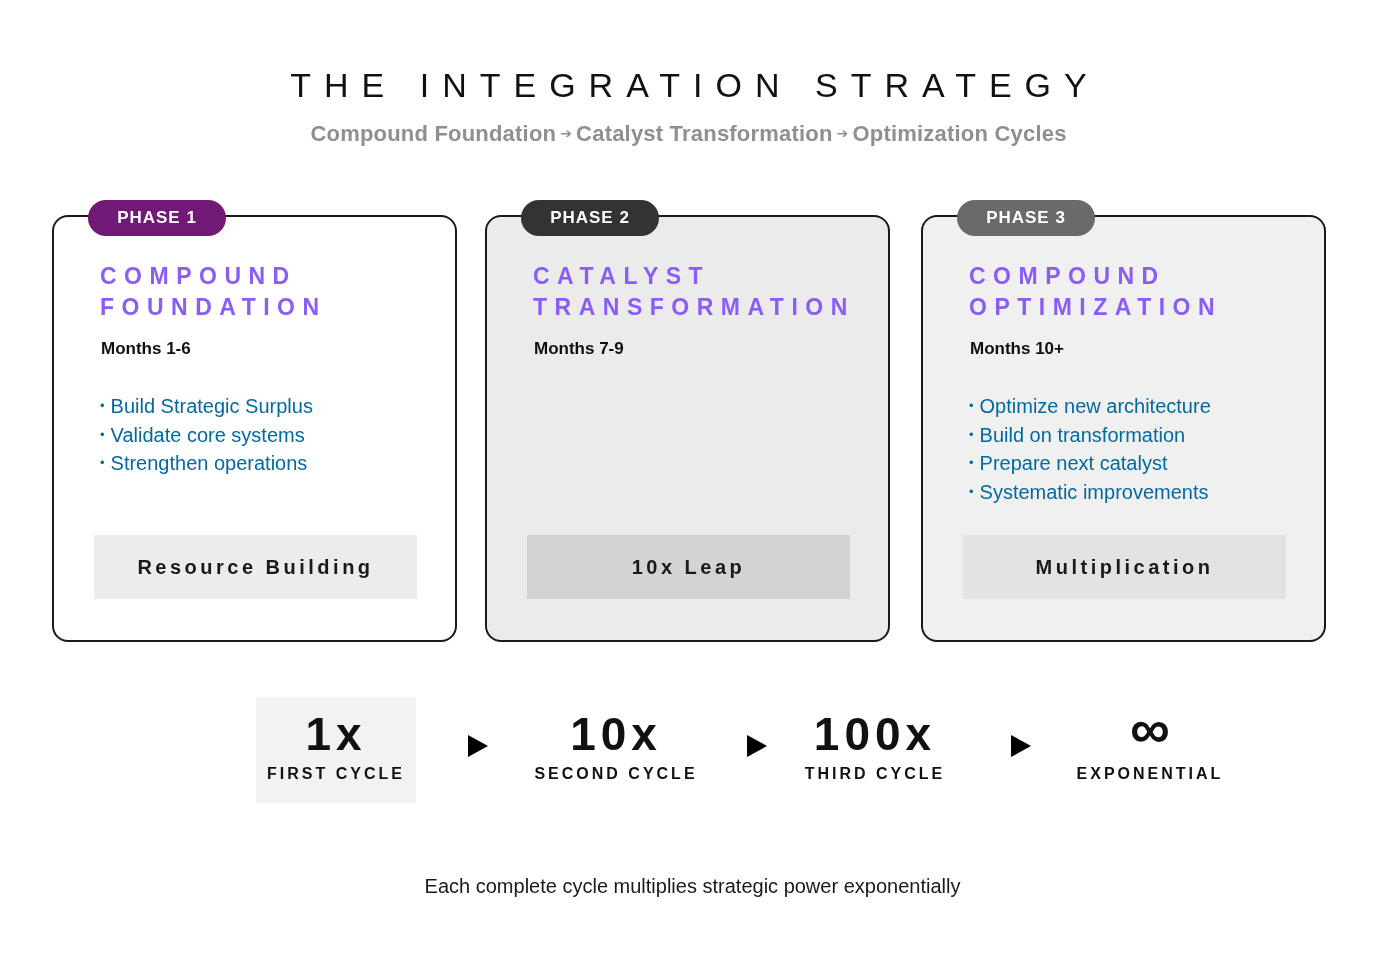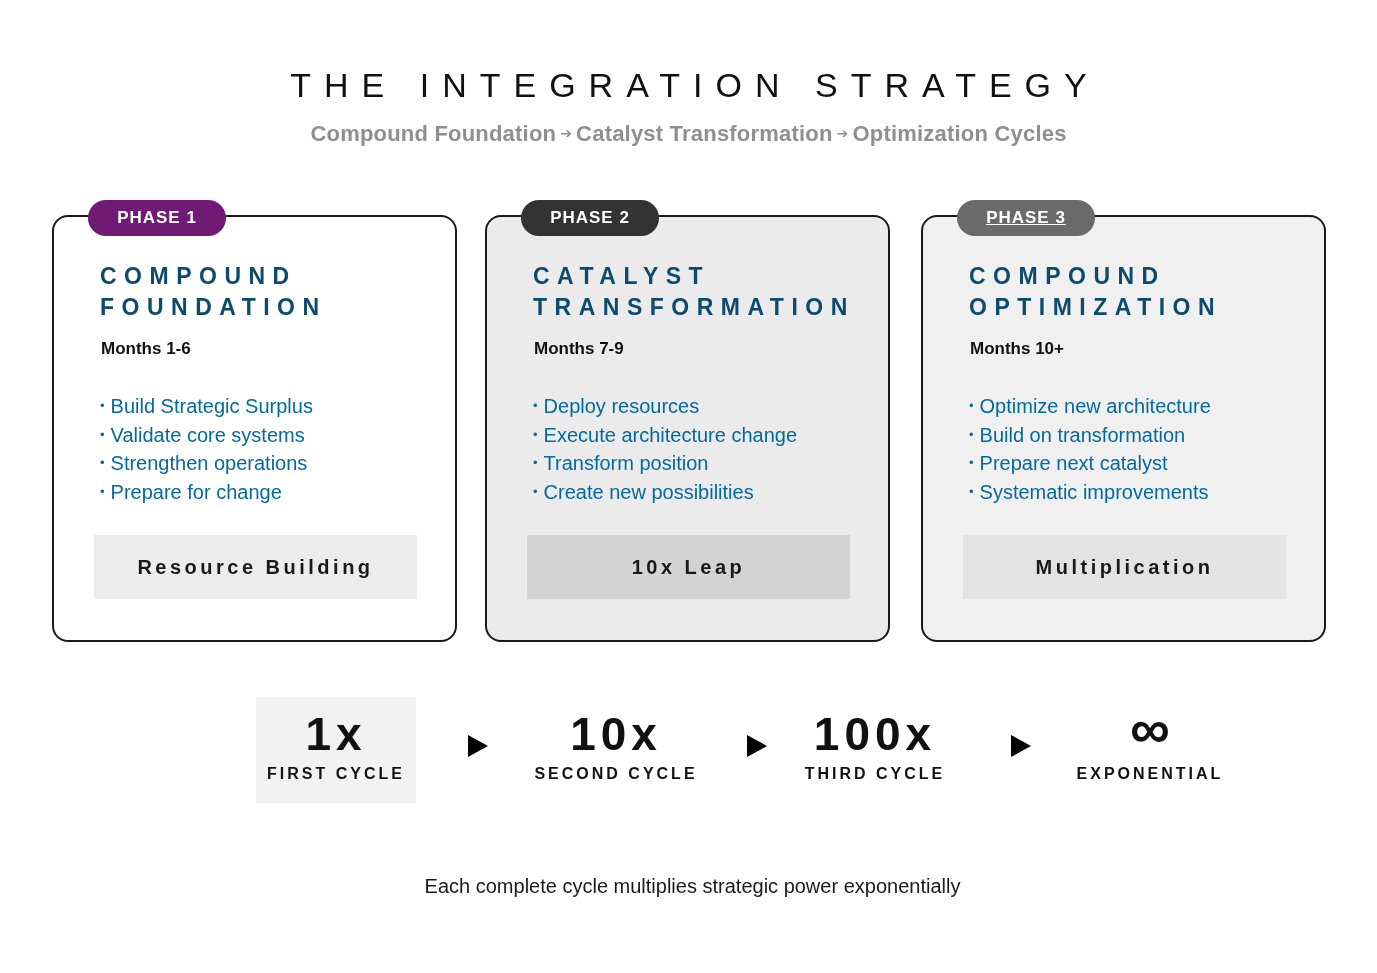--- a/index.html
+++ b/index.html
@@ -25,25 +25,25 @@
     .card.p2 { left: 485px; width: 405px; background: #ebebeb; }
     .card.p3 { left: 921px; width: 405px; background: #f0f0f0; }
 
     .pill {
       position: absolute; top: -17px; left: 34px; height: 36px; width: 138px;
       border-radius: 18px; color: #fff; font-weight: 700; font-size: 17px;
       letter-spacing: 1px; display: flex; align-items: center; justify-content: center;
     }
     .p1 .pill { background: #701a75; }
     .p2 .pill { background: #333333; }
-    .p3 .pill { background: #6a6a6a; text-decoration: underline; }
+    .p3 .pill { background: #6a6a6a; }
 
     .card-title {
       position: absolute; left: 46px; top: 44px; font-size: 23px; font-weight: 700;
-      letter-spacing: 7.5px; line-height: 31px; color: #0c4a6e;
+      letter-spacing: 7.5px; line-height: 31px; color: #8b5cf6;
     }
     .card-title span { display: block; }
     .months {
       position: absolute; left: 47px; top: 122px; font-size: 17px; font-weight: 700; color: #111;
     }
     .bullets {
       position: absolute; left: 46px; top: 175px; list-style: none; font-size: 20px; line-height: 27.5px; color: #0369a1;
     }
     .bullets li::before { content: "\2022"; font-size: 13px; margin-right: 6px; vertical-align: 3px; }
     .banner {
@@ -87,38 +87,31 @@
   <div class="pill">PHASE 1</div>
   <div class="card-title">
     <span>COMPOUND</span>
     <span>FOUNDATION</span>
   </div>
   <div class="months">Months 1-6</div>
   <ul class="bullets">
     <li>Build Strategic Surplus</li>
     <li>Validate core systems</li>
     <li>Strengthen operations</li>
-    <li>Prepare for change</li>
   </ul>
   <div class="banner">Resource Building</div>
 </div>
 
 <div class="card p2">
   <div class="pill">PHASE 2</div>
   <div class="card-title">
     <span>CATALYST</span>
     <span>TRANSFORMATION</span>
   </div>
   <div class="months">Months 7-9</div>
-  <ul class="bullets">
-    <li>Deploy resources</li>
-    <li>Execute architecture change</li>
-    <li>Transform position</li>
-    <li>Create new possibilities</li>
-  </ul>
   <div class="banner">10x Leap</div>
 </div>
 
 <div class="card p3">
   <div class="pill">PHASE 3</div>
   <div class="card-title">
     <span>COMPOUND</span>
     <span>OPTIMIZATION</span>
   </div>
   <div class="months">Months 10+</div>

